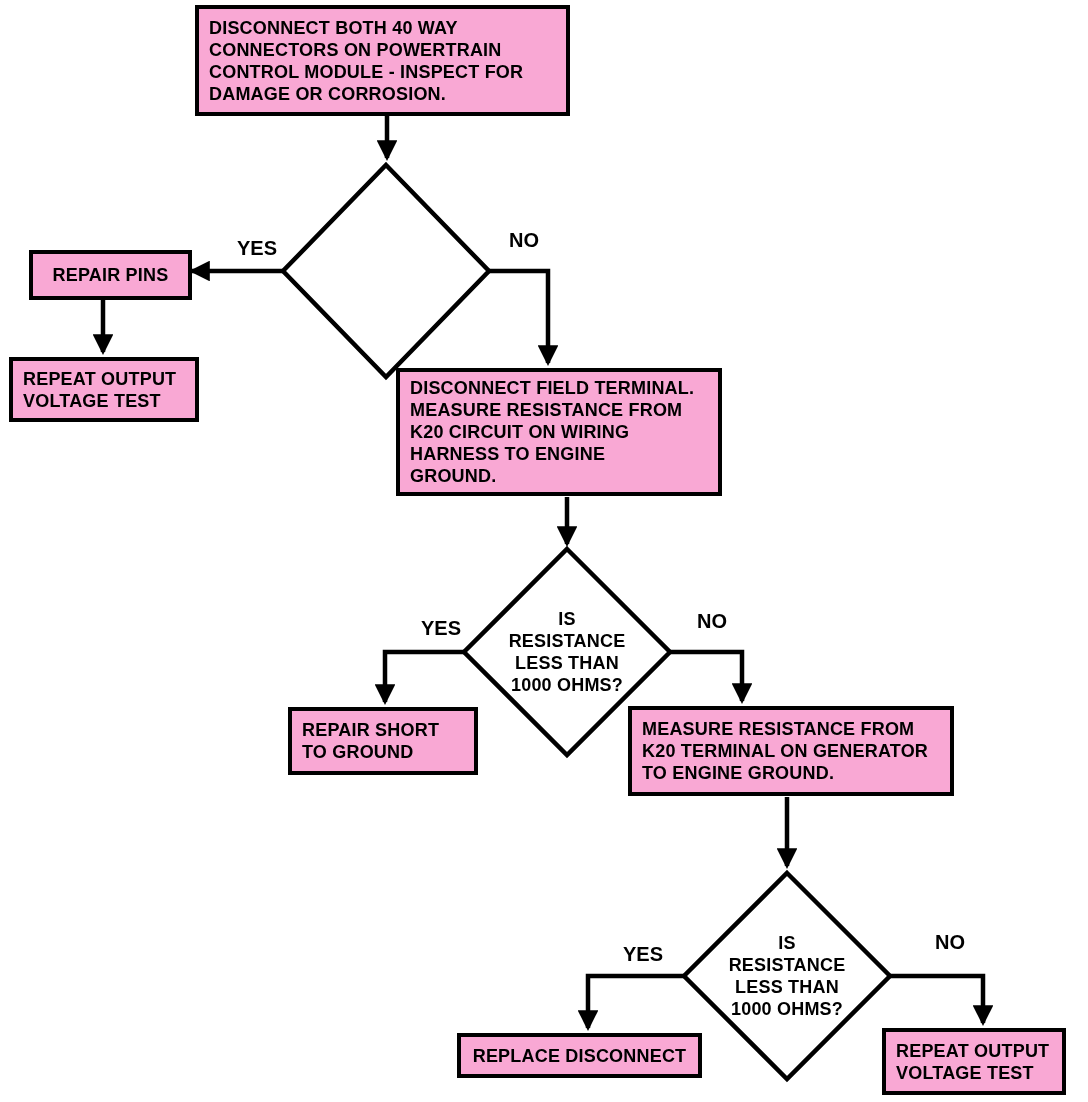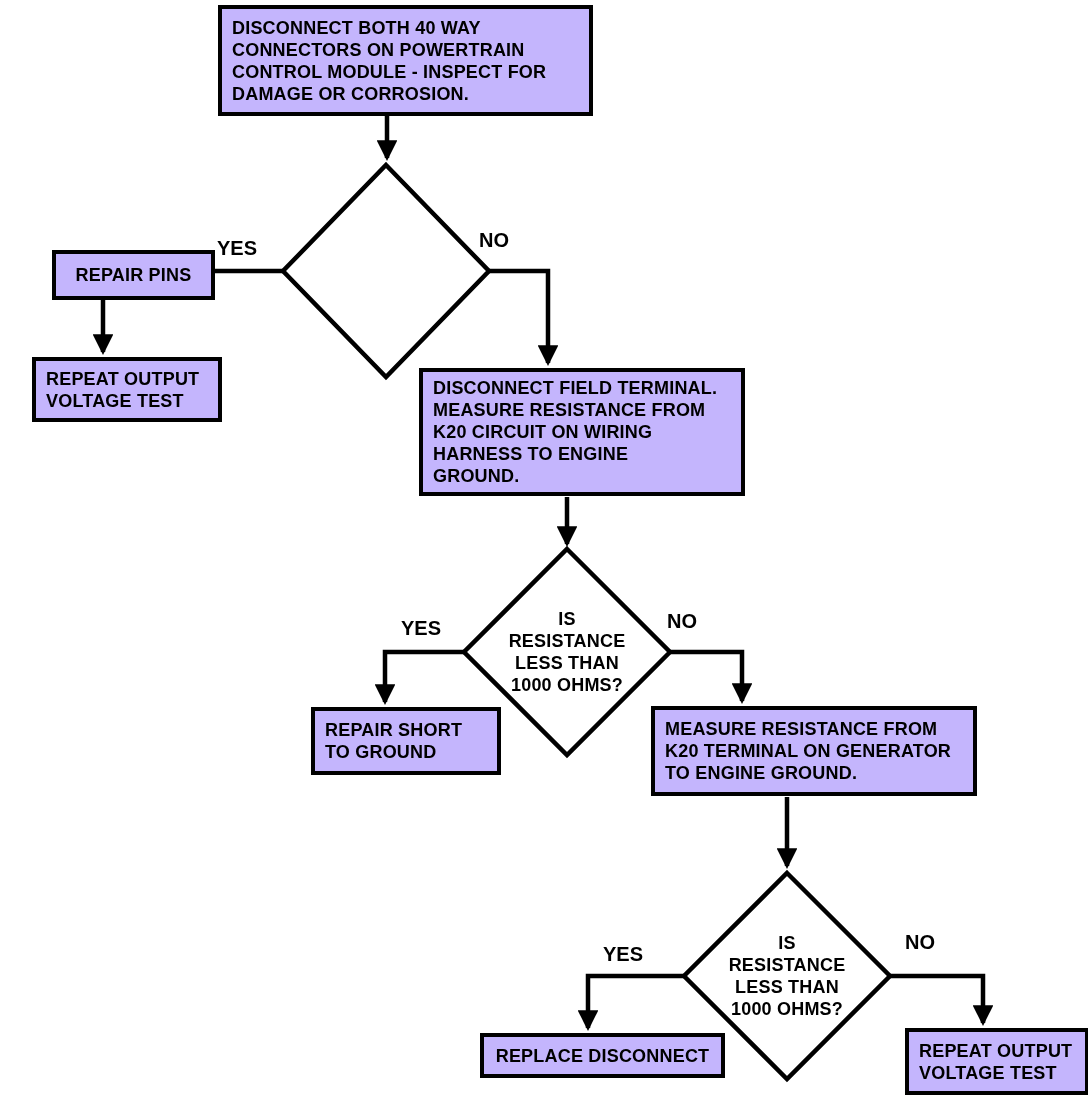--- a/index.html
+++ b/index.html
@@ -13,25 +13,24 @@
     overflow: hidden;
   }
   svg.wires {
     position: absolute;
     left: 0; top: 0;
     width: 1088px; height: 1102px;
   }
   .node {
     position: absolute;
     box-sizing: border-box;
-    background: #c4b5fd;
+    background: #f9a8d4;
     border: 4px solid #000000;
     display: flex;
     align-items: center;
-    margin-left: 23px;
   }
   .node .txt {
     font-weight: bold;
     font-size: 18px;
     line-height: 22px;
     white-space: pre-line;
     letter-spacing: 0.2px;
   }
   .node.left-text { justify-content: flex-start; }
   .node.left-text .txt { padding-left: 10px; padding-right: 4px; text-align: left; }
@@ -47,21 +46,21 @@
     font-size: 18px;
     line-height: 22px;
     white-space: pre-line;
     letter-spacing: 0.2px;
   }
   .elabel {
     position: absolute;
     font-weight: bold;
     font-size: 20px;
     line-height: 24px;
-    text-align: left;
+    text-align: right;
     width: 60px;
   }
 </style>
 </head>
 <body>
 
 <div class="stage">
 
   <svg class="wires" viewBox="0 0 1088 1102">
     <defs>

